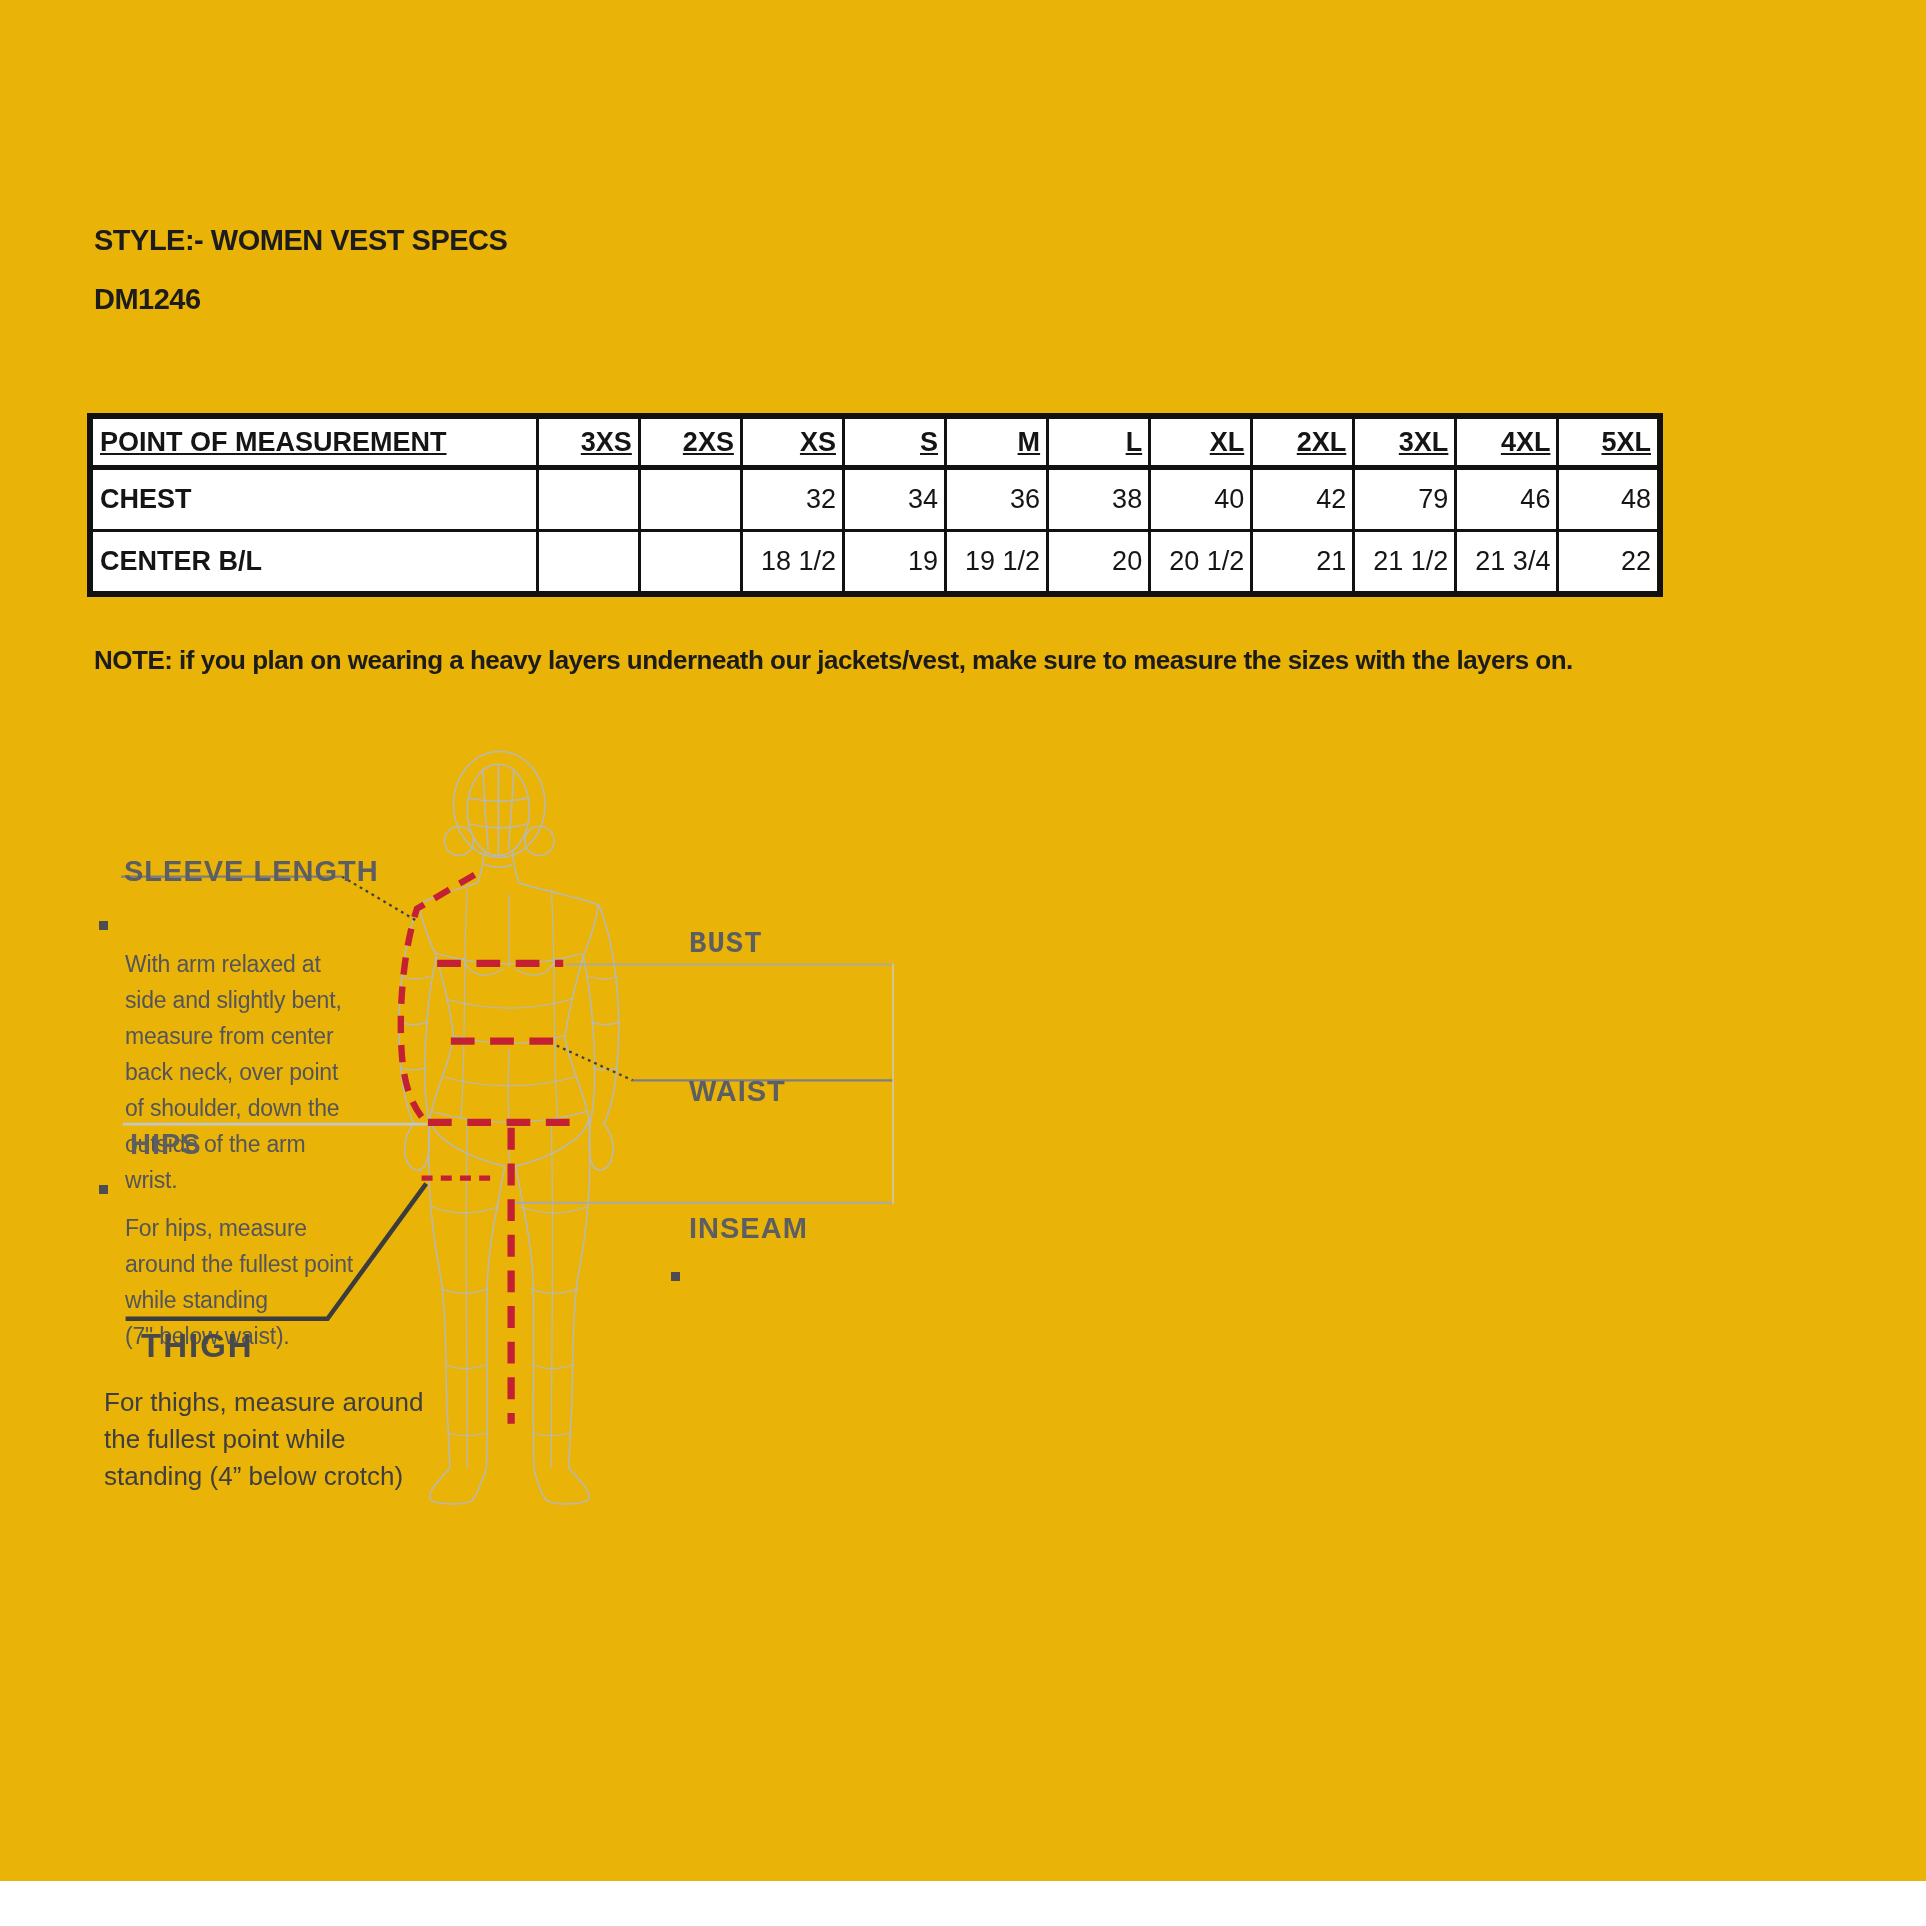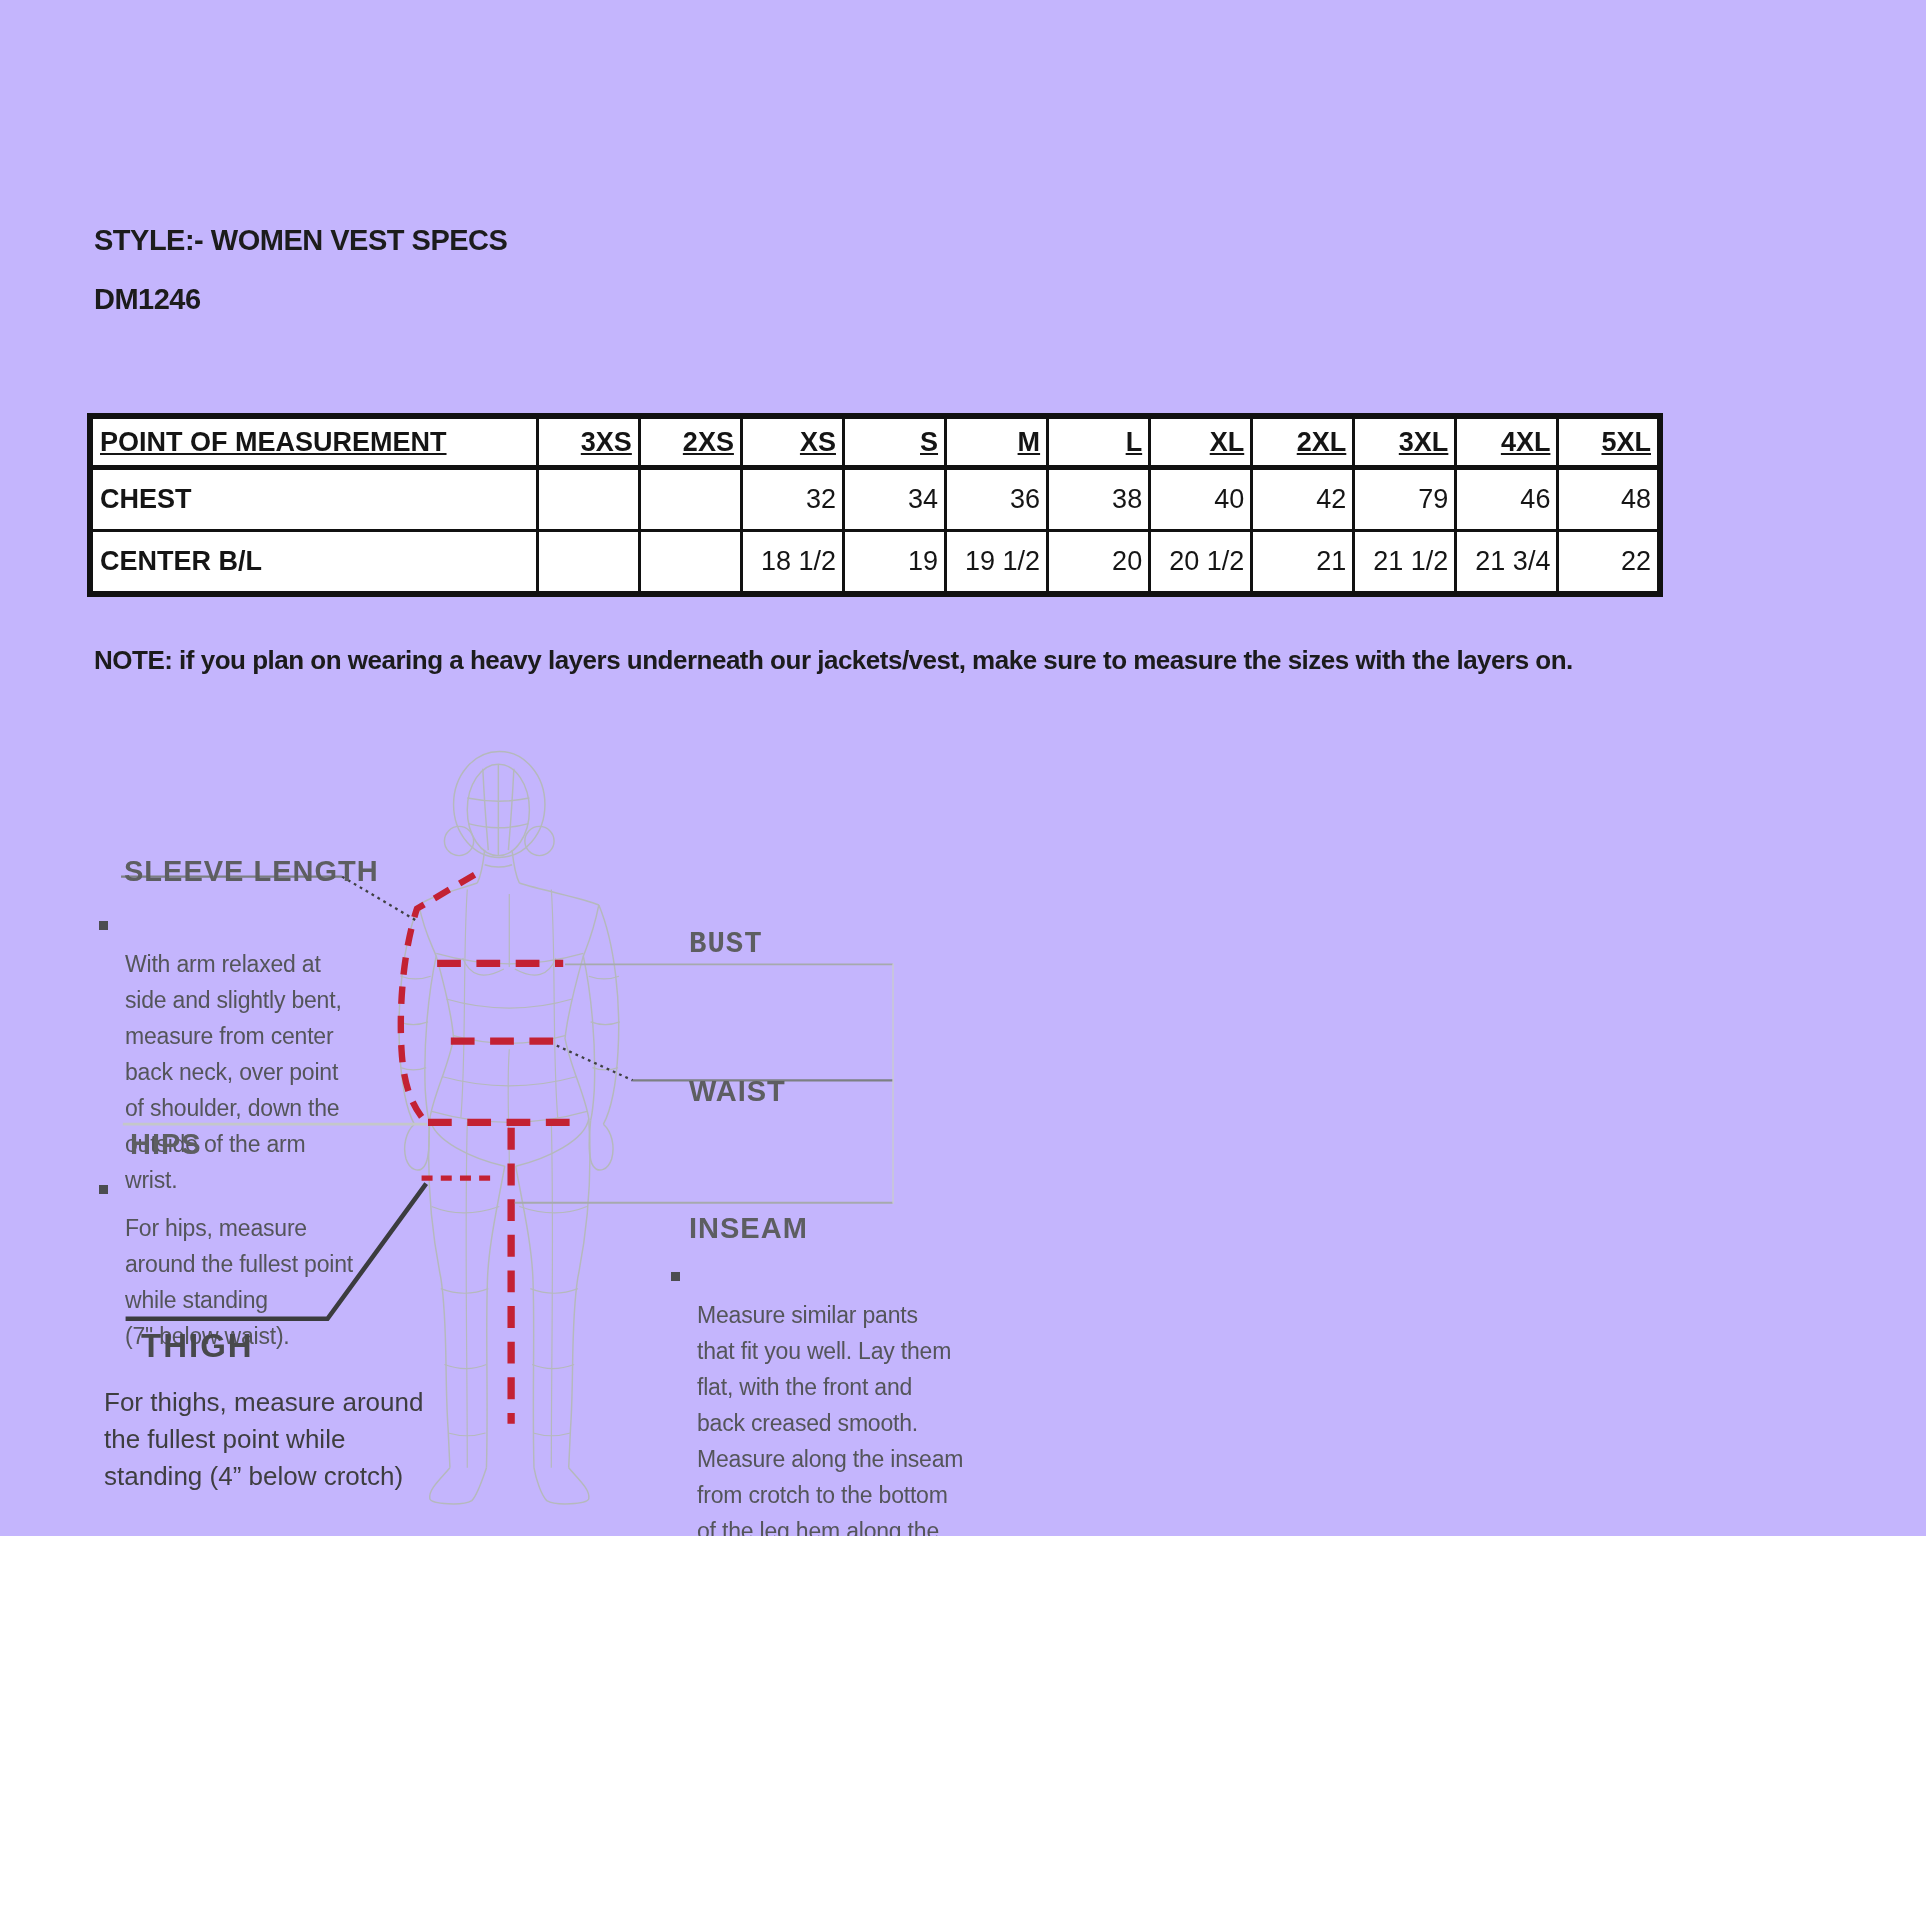--- a/index.html
+++ b/index.html
@@ -1,17 +1,17 @@
 <!DOCTYPE html>
 <html><head>
 <meta charset="utf-8">
 <style>
   html,body{margin:0;padding:0;background:#ffffff;}
   .page{
-    position:relative;width:1927px;height:1536px;background:#c4b5fd;overflow:hidden;
+    position:relative;width:1927px;height:1881px;background:#eab308;overflow:hidden;
     font-family:"Liberation Sans",sans-serif;color:#1f1f1f;
   }
   .abs{position:absolute;}
   
   .doc-title{left:94px;top:224px;font-size:29px;font-weight:bold;letter-spacing:-0.5px;color:#1c1c1c;}
   .doc-code{left:94px;top:283px;font-size:29px;font-weight:bold;letter-spacing:-0.5px;color:#1c1c1c;}
   
   .tbl-wrap{left:87px;top:413px;}
   table.spec{border-collapse:collapse;table-layout:fixed;width:1576px;background:#fff;}
   table.spec th,table.spec td{
@@ -222,24 +222,17 @@
   <div class="abs thigh-desc" style="left:104px;top:1384px;width:356px;">For thighs, measure around
 the fullest point while
 standing (4” below crotch)</div>
 
   <div class="abs dg-head" style="left:689px;top:928px;font-family:Liberation Mono, monospace;">BUST</div>
 
   <div class="abs dg-head" style="left:689px;top:1075px;">WAIST</div>
 
   <div class="abs dg-head" style="left:689px;top:1212px;">INSEAM</div>
   <div class="abs dg-desc" style="left:669px;top:1261px;width:317px;">
-    <span class="bullet"></span><span>Measure similar pants
-that fit you well. Lay them
-flat, with the front and
-back creased smooth.
-Measure along the inseam
-from crotch to the bottom
-of the leg hem along the
-inseam.</span>
+    <span class="bullet"></span>
   </div>
 
 </div>
 
 
 </body></html>

